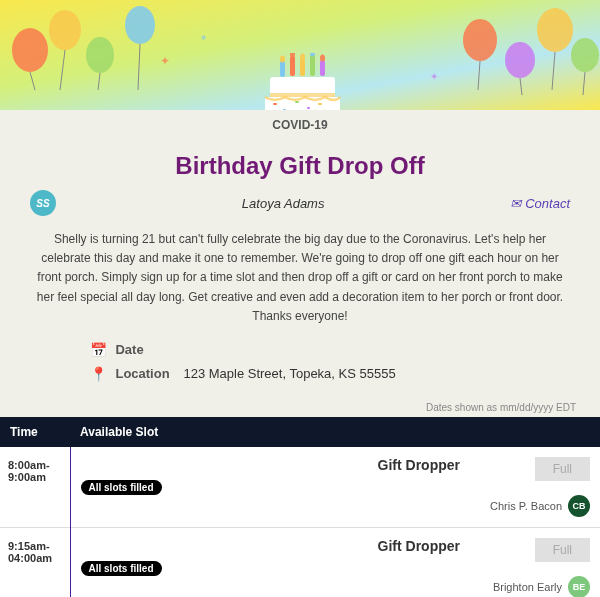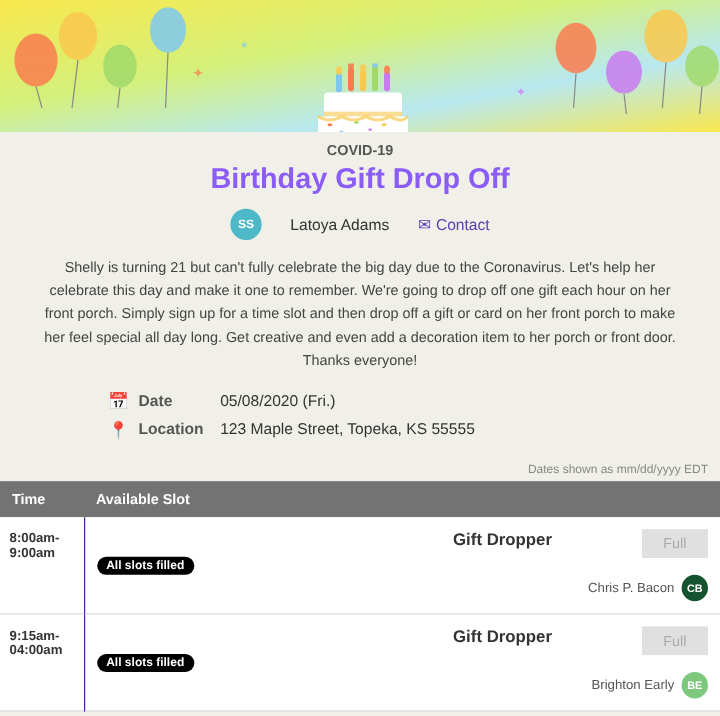--- a/index.html
+++ b/index.html
@@ -31,36 +31,37 @@
     .main-content {
       background: #f0f0e8;
       padding: 8px 30px 10px 30px;
       text-align: center;
     }
 
     .covid-label {
       font-size: 12px;
       font-weight: bold;
       color: #555;
-      margin-bottom: 4px;
+      margin-bottom: 20px;
     }
 
     .event-title {
       font-size: 24px;
       font-weight: bold;
-      color: #8b5cf6;
+      color: #701a75;
       margin-bottom: 10px;
     }
 
     .organizer-row {
       display: flex;
       align-items: center;
-      justify-content: center;
-      gap: 24px;
+      justify-content: space-between;
+      gap: 4px;
       margin-bottom: 14px;
+      font-style: italic;
     }
 
     .avatar-ss {
       width: 26px;
       height: 26px;
       border-radius: 50%;
       background: #4db8c8;
       color: white;
       font-size: 10px;
       font-weight: bold;
@@ -121,31 +122,31 @@
     
     .slots-section {
       background: #f0f0e8;
       padding: 0 0 10px 0;
     }
 
     .timezone-note {
       text-align: right;
       font-size: 10px;
       color: #888;
-      padding-right: 10px;
+      padding-right: 24px;
       margin-bottom: 4px;
     }
 
     .slots-table {
       width: 100%;
       border-collapse: collapse;
     }
 
     .slots-header {
-      background: #737373;
+      background: #0f172a;
       color: white;
       font-size: 12px;
       font-weight: bold;
     }
 
     .slots-header th {
       padding: 8px 10px;
       text-align: left;
     }
 
@@ -321,21 +322,20 @@
   </div>
 
   <div class="description">
     <div>Shelly is turning 21 but can't fully celebrate the big day due to the Coronavirus. Let's help her celebrate this day and make it one to remember. We're going to drop off one gift each hour on her front porch. Simply sign up for a time slot and then drop off a gift or card on her front porch to make her feel special all day long. Get creative and even add a decoration item to her porch or front door. Thanks everyone!</div>
   </div>
 
   <div class="event-details">
     <div class="detail-row">
       <span class="detail-icon">📅</span>
       <span class="detail-label">Date</span>
-      <span>05/08/2020 (Fri.)</span>
     </div>
     <div class="detail-row">
       <span class="detail-icon">📍</span>
       <span class="detail-label">Location</span>
       <span>123 Maple Street, Topeka, KS 55555</span>
     </div>
   </div>
 </div>
 
 <div class="slots-section">

